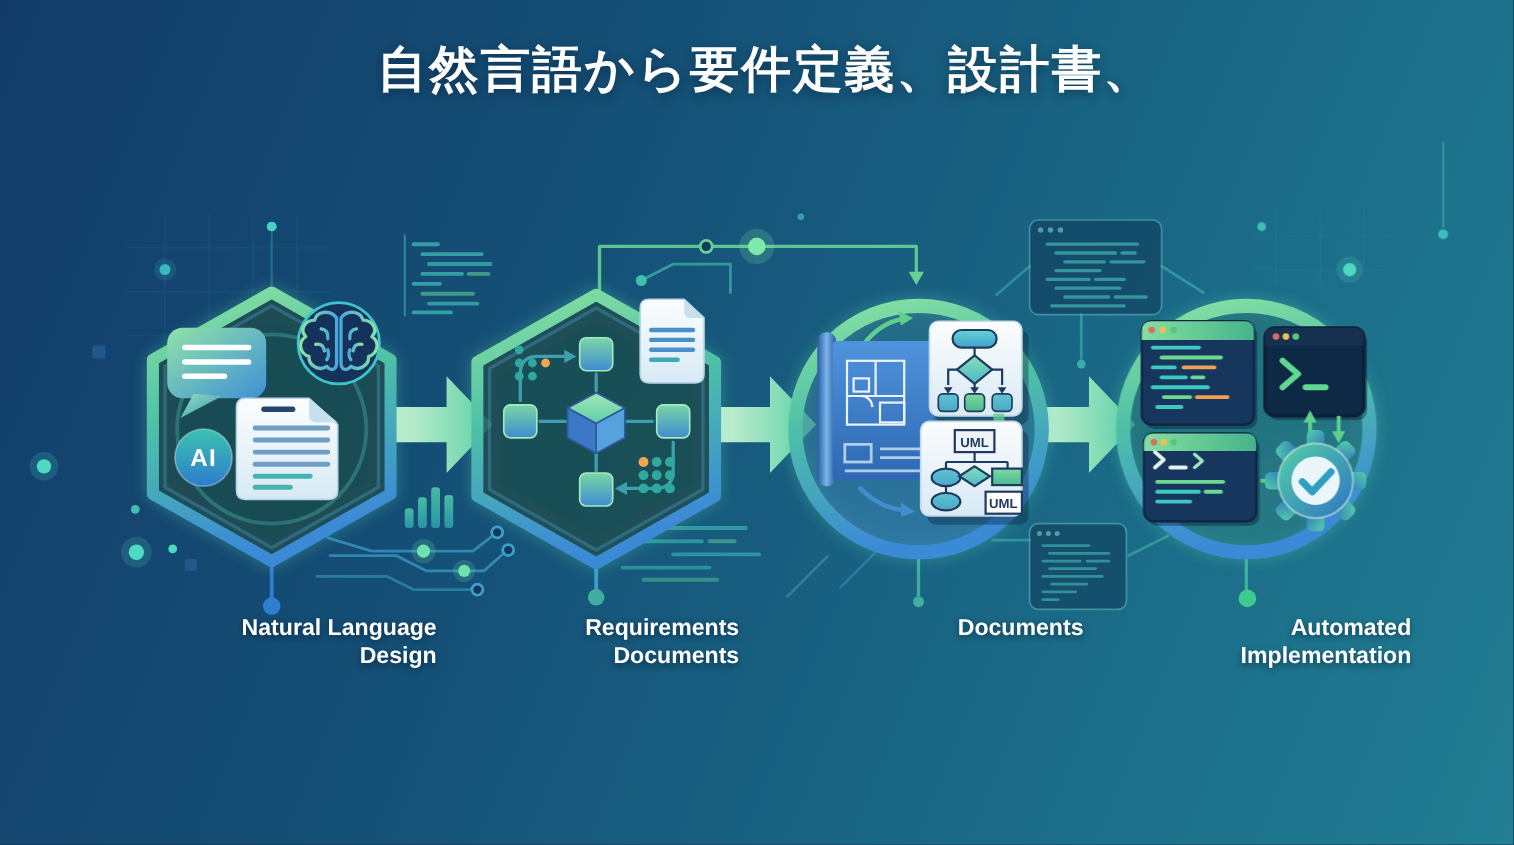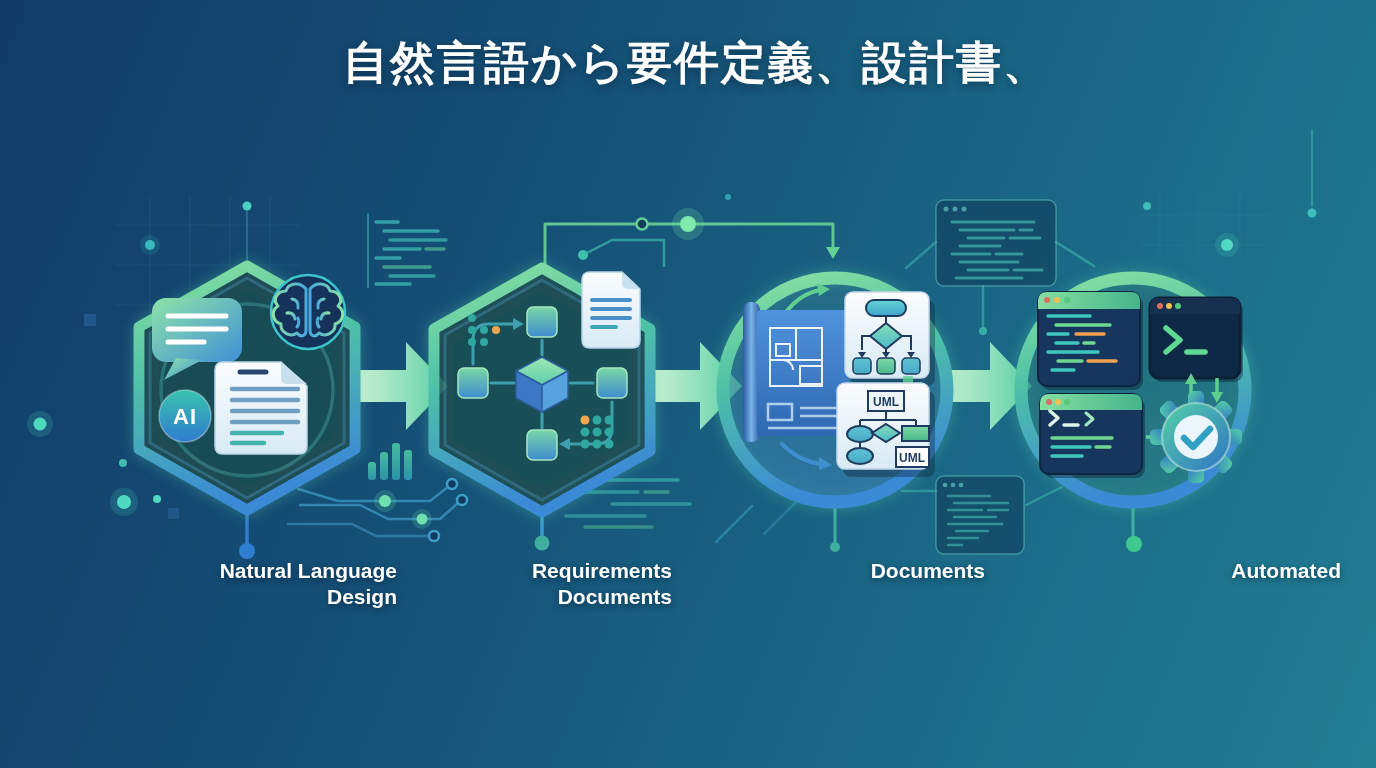--- a/index.html
+++ b/index.html
@@ -13,21 +13,21 @@
     position:absolute;top:34px;left:0;right:0;text-align:center;
     color:#ffffff;font-weight:bold;font-size:45px;line-height:1.28;letter-spacing:2px;
     text-shadow:0 3px 10px rgba(0,20,40,.45);
     padding-left:17px;
   }
   .stage-label{
     position:absolute;top:558px;width:300px;text-align:right;
     color:#ffffff;font-weight:bold;font-size:21px;line-height:1.24;
     text-shadow:0 2px 6px rgba(0,20,40,.5);
   }
-  .lbl-0{left:97px;} .lbl-1{left:372px;} .lbl-2{left:685px;} .lbl-3{left:1041px;}
+  .lbl-0{left:97px;} .lbl-1{left:372px;} .lbl-2{left:685px;} .lbl-3{left:983px;}
 </style>
 </head>
 <body>
 
 <div class="canvas">
 
 <svg class="artwork" width="1376" height="768" viewBox="0 0 1376 768">
 <defs>
   <linearGradient id="gHex" x1="0" y1="0" x2="0.25" y2="1">
     <stop offset="0" stop-color="#8ce2a2"></stop>
@@ -526,15 +526,16 @@
 </div>
 <div class="stage-label lbl-1">
   <div>Requirements</div>
   <div>Documents</div>
 </div>
 <div class="stage-label lbl-2">
   <div>Documents</div>
 </div>
 <div class="stage-label lbl-3">
   <div>Automated</div>
+  <div>Implementation</div>
 </div>
 
 </div>
 
 </body></html>

